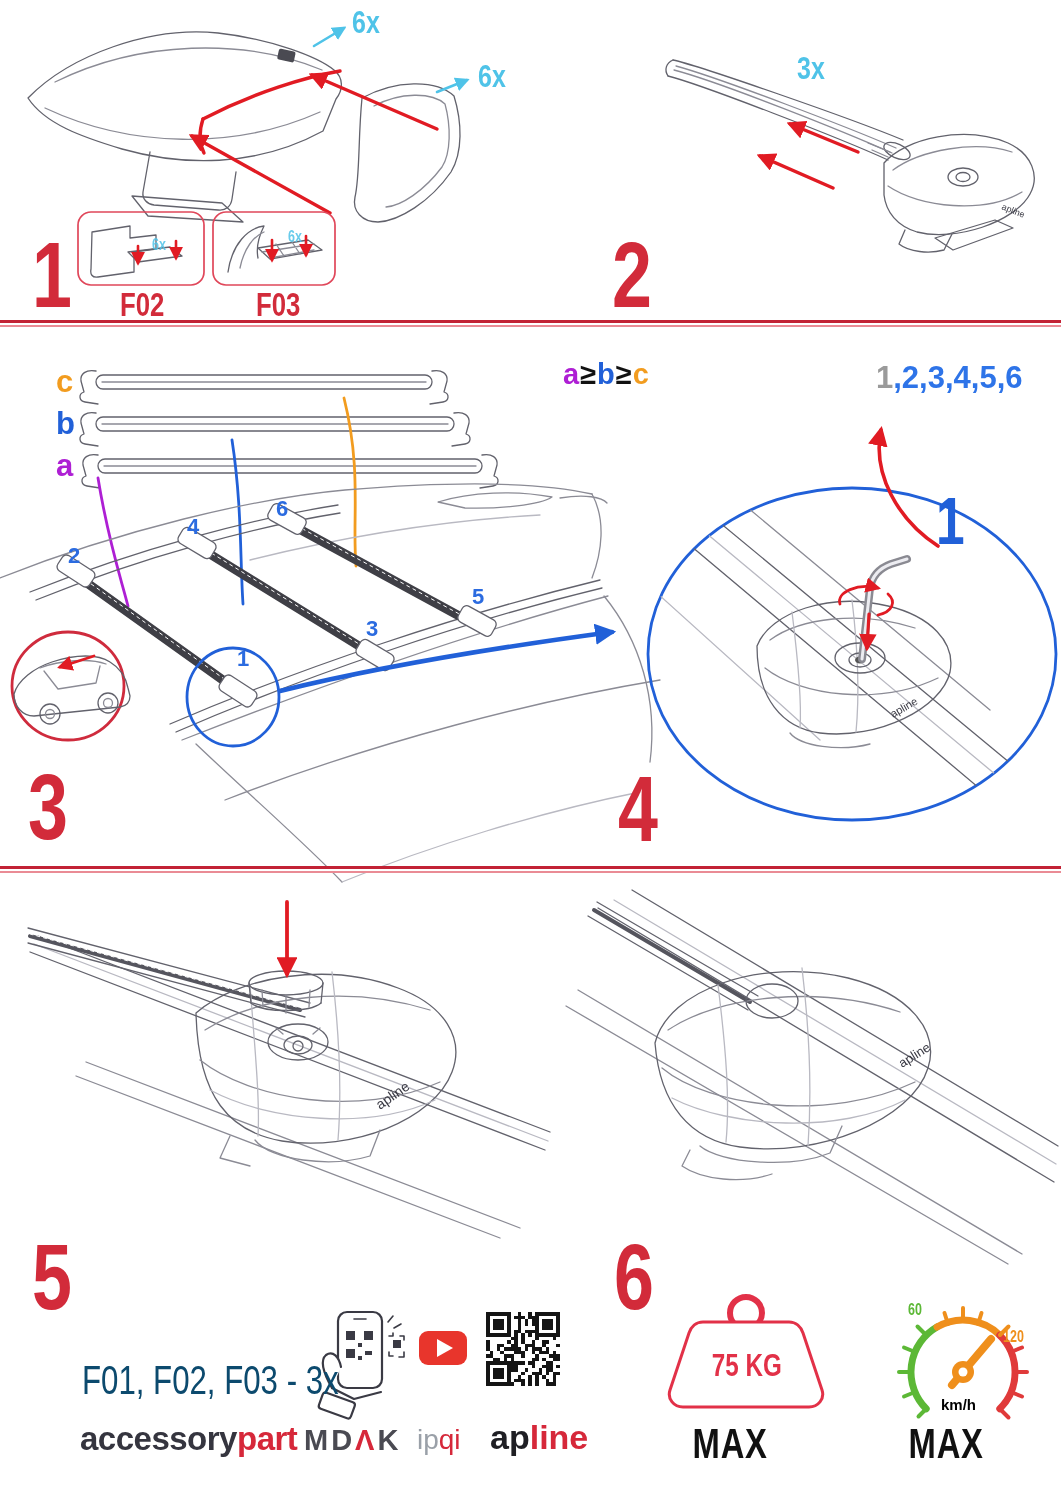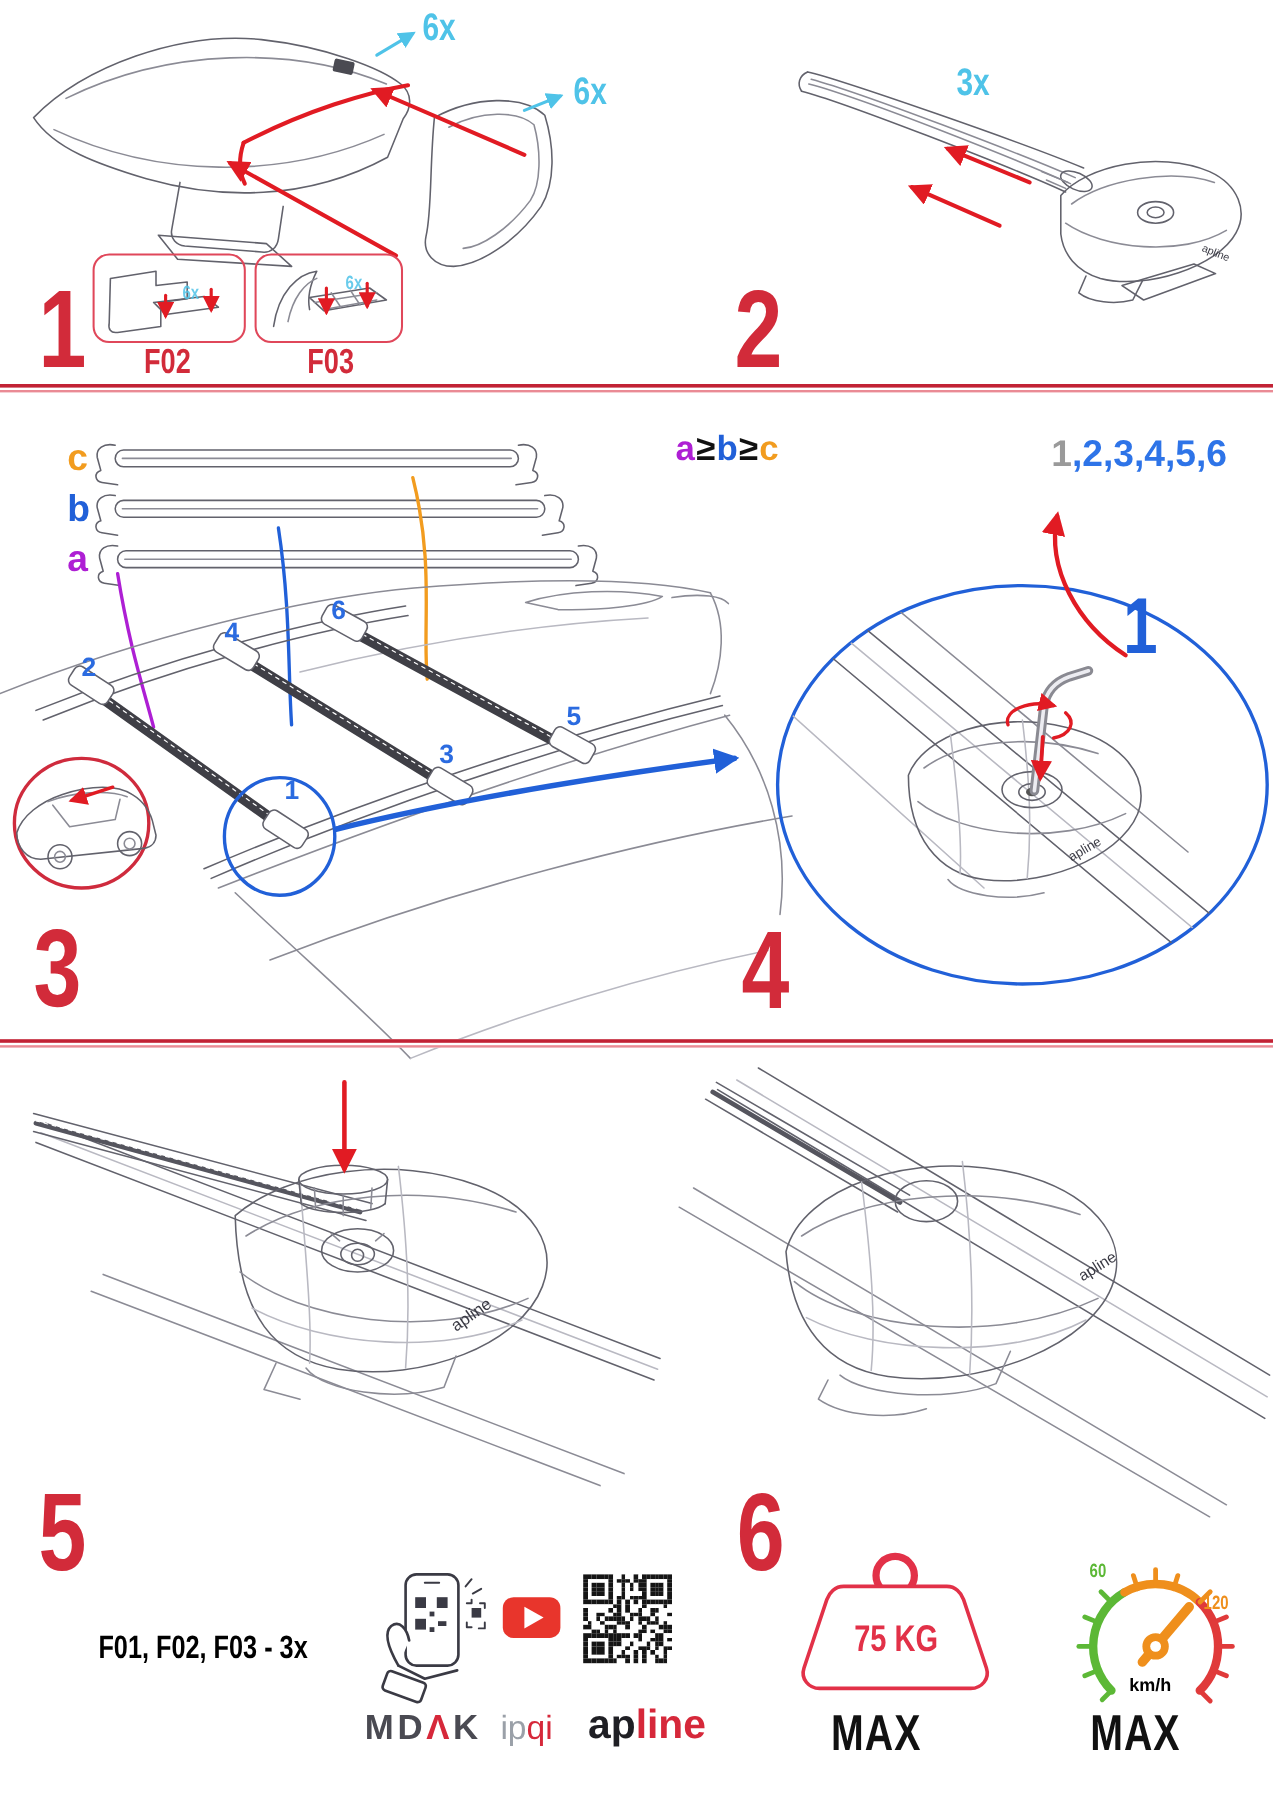--- a/index.html
+++ b/index.html
@@ -6,27 +6,27 @@
   .page{position:relative;width:1061px;height:1500px;background:#fff;overflow:hidden;
         font-family:"Liberation Sans",sans-serif}
   .abs{position:absolute;white-space:nowrap}
   .art{position:absolute;left:0;top:0;z-index:1}
   .txt{z-index:3}
   .cond{display:inline-block;transform:scaleX(.78);transform-origin:0 50%}
   .condc{display:inline-block;transform:scaleX(.78);transform-origin:50% 50%}
   .stepnum{font-size:92px;line-height:.82;font-weight:700;color:#d22b3a;letter-spacing:-3px}
   .qty{font-size:32px;font-weight:700;color:#4fc3e8}
   .qty-sm{font-size:16px;font-weight:700;color:#4fc3e8;opacity:.85}
-  .flabel{font-size:29px;font-weight:700;color:#d22b3a}
+  .flabel{font-size:33px;font-weight:700;color:#d22b3a}
   .barlabel{font-size:31px;font-weight:700}
   .formula{font-size:29px;font-weight:700;letter-spacing:1px}
   .roofnum{font-size:22px;font-weight:700;color:#2b6be0}
   .seq{font-size:31px;font-weight:700;letter-spacing:0}
   .bigone{font-size:66px;font-weight:700;color:#2160d8;line-height:.9}
-  .fittings{font-size:27px;font-weight:700;color:#000000}
+  .fittings{font-size:40px;font-weight:400;color:#0c4a6e}
   .brand1{font-size:33px;font-weight:600;letter-spacing:-.5px;color:#35353f}
   .brand1 .r{color:#d6283a}
   .brand2{font-size:29px;font-weight:700;letter-spacing:3px;color:#4a4a52}
   .brand2 .r{color:#d6283a}
   .brand3{font-size:28px;font-weight:400;letter-spacing:0;color:#9aa0a8}
   .brand3 .r{color:#d6283a}
   .brand4{font-size:34px;font-weight:600;color:#1f1f24}
   .brand4 .r{color:#d6283a}
   .kg{font-size:31px;font-weight:700;color:#e23148;text-align:center;width:110px}
   .maxlbl{font-size:42px;font-weight:700;color:#111;text-align:left;width:130px;letter-spacing:1px}
@@ -350,20 +350,21 @@
 <div class="abs txt roofnum" style="left:276px;top:496px">6</div>
 <div class="abs txt roofnum" style="left:237px;top:646px">1</div>
 <div class="abs txt roofnum" style="left:366px;top:616px">3</div>
 <div class="abs txt roofnum" style="left:472px;top:584px">5</div>
 
 <div class="abs txt seq" style="left:876px;top:360px"><span style="color:#9a9a9a">1</span><span style="color:#2e74e8">,2,3,4,5,6</span></div>
 <div class="abs txt bigone" style="left:936px;top:492px"><span class="cond">1</span></div>
 
 <div class="abs txt fittings" style="left:82px;top:1358px"><span class="cond">F01, F02, F03 - 3x</span></div>
 
+<div class="abs txt brand1" style="left:80px;top:1420px"><span>accessory</span><span class="r">part</span></div>
 <div class="abs txt brand2" style="left:304px;top:1424px"><span>MD</span><span class="r">Λ</span><span>K</span></div>
 <div class="abs txt brand3" style="left:417px;top:1424px"><span>ip</span><span class="r">qi</span></div>
 <div class="abs txt brand4" style="left:490px;top:1418px"><span>ap</span><span class="r">line</span></div>
 
 <div class="abs txt kg" style="left:692px;top:1348px"><span class="condc">75 KG</span></div>
 <div class="abs txt maxlbl" style="left:682px;top:1420px"><span class="condc">MAX</span></div>
 <div class="abs txt gauge-lo" style="left:908px;top:1301px"><span class="cond">60</span></div>
 <div class="abs txt gauge-hi" style="left:1003px;top:1328px"><span class="cond">120</span></div>
 <div class="abs txt gauge-unit" style="left:941px;top:1396px">km/h</div>
 <div class="abs txt maxlbl" style="left:898px;top:1420px"><span class="condc">MAX</span></div>

